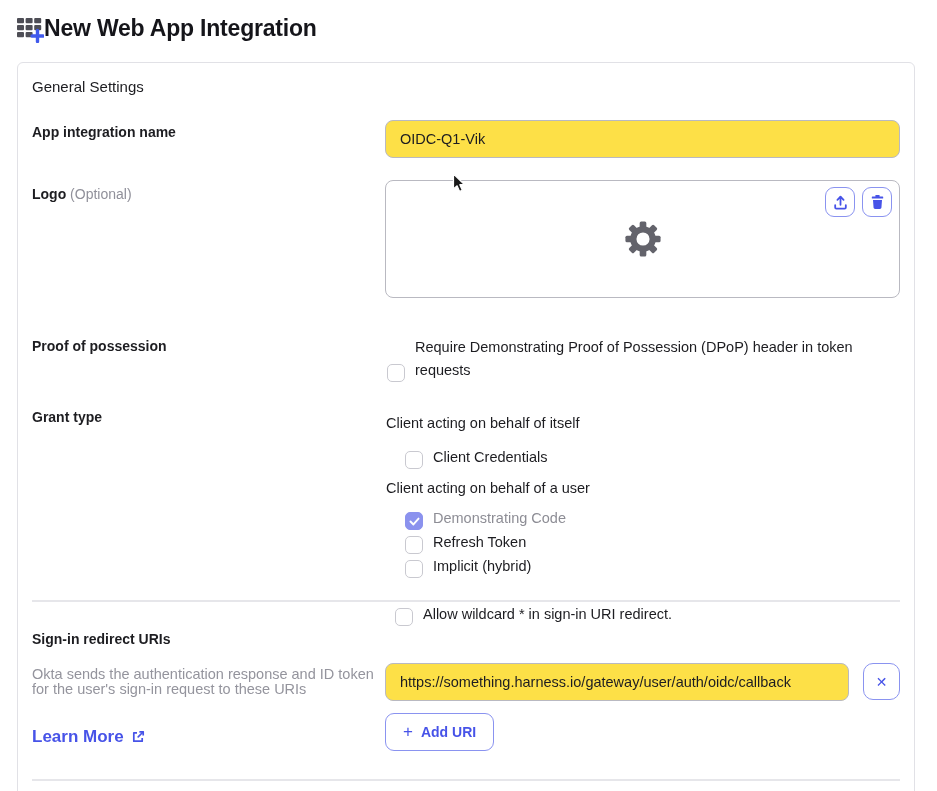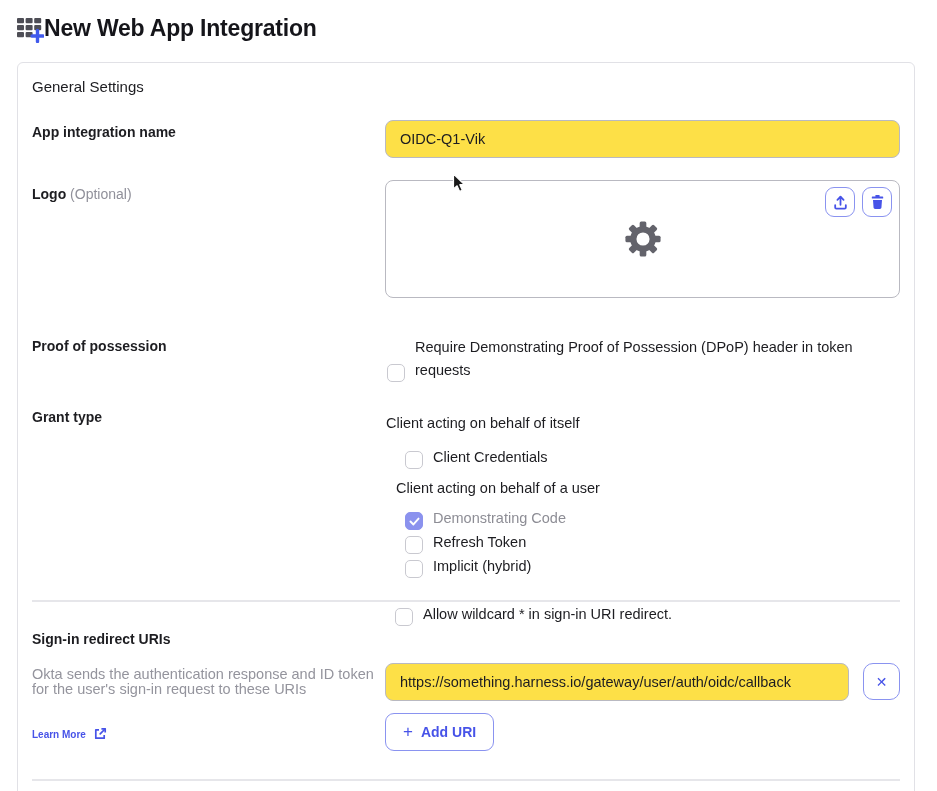--- a/index.html
+++ b/index.html
@@ -41,21 +41,21 @@
   .opt-label { font-size:14.5px; line-height:23px; color:#1d1d21; }
   .opt-label.gray { color:#8d8d95; }
   .wrap450 { width:452px; white-space:normal; }
 
   .group-h { position:absolute; font-size:14.5px; color:#1d1d21; white-space:nowrap; }
 
   .divider { position:absolute; height:2px; background:#e6e6ea; left:14px; width:868px; }
 
   .desc { position:absolute; left:14px; top:604px; width:352px; font-size:14.5px; line-height:15px; color:#94949d; }
   .learn-more { position:absolute; left:14px; top:664px; display:flex; align-items:center; gap:7px;
-    color:#4753e8; font-size:10px; font-weight:700; text-decoration:none; cursor:pointer; }
+    color:#4753e8; font-size:17px; font-weight:700; text-decoration:none; cursor:pointer; }
 
   .in-uri { left:367px; top:600px; width:464px; }
   .x-btn { position:absolute; left:845px; top:600px; width:37px; height:37px;
     border:1.5px solid #8a93f0; border-radius:10px; background:#fff; color:#4753e8;
     font-size:14px; display:flex; align-items:center; justify-content:center; cursor:pointer; }
   .adduri { position:absolute; left:367px; top:650px; height:38px; padding:0 17px;
     border:1.5px solid #8a93f0; border-radius:9px; background:#fff; color:#4753e8;
     font-size:14px; font-weight:700; display:flex; align-items:center; gap:8px; cursor:pointer;
     font-family:inherit; }
   .adduri .plus { font-weight:400; font-size:17px; margin-top:-1px; }
@@ -137,21 +137,21 @@
     </div>
 
     <div class="lbl" style="left:14px; top:346px;">Grant type</div>
 
     <div class="group-h" style="left:368px; top:352px;">Client acting on behalf of itself</div>
     <div class="opt" style="left:387px; top:383px;">
       <span class="cb"></span>
       <span class="opt-label">Client Credentials</span>
     </div>
 
-    <div class="group-h" style="left:378px; top:417px;text-align:right;">Client acting on behalf of a user</div>
+    <div class="group-h" style="left:368px; top:417px;text-align:right;">Client acting on behalf of a user</div>
     <div class="opt" style="left:387px; top:444px;">
       <span class="cb checked">
         <svg width="11" height="9" viewBox="0 0 12 10">
           <path d="M1.5 5l3.3 3.3L10.5 1.8" fill="none" stroke="#fff" stroke-width="2.1" stroke-linecap="round" stroke-linejoin="round"></path>
         </svg>
       </span>
       <span class="opt-label gray">Demonstrating Code</span>
     </div>
     <div class="opt" style="left:387px; top:468px;">
       <span class="cb"></span>

